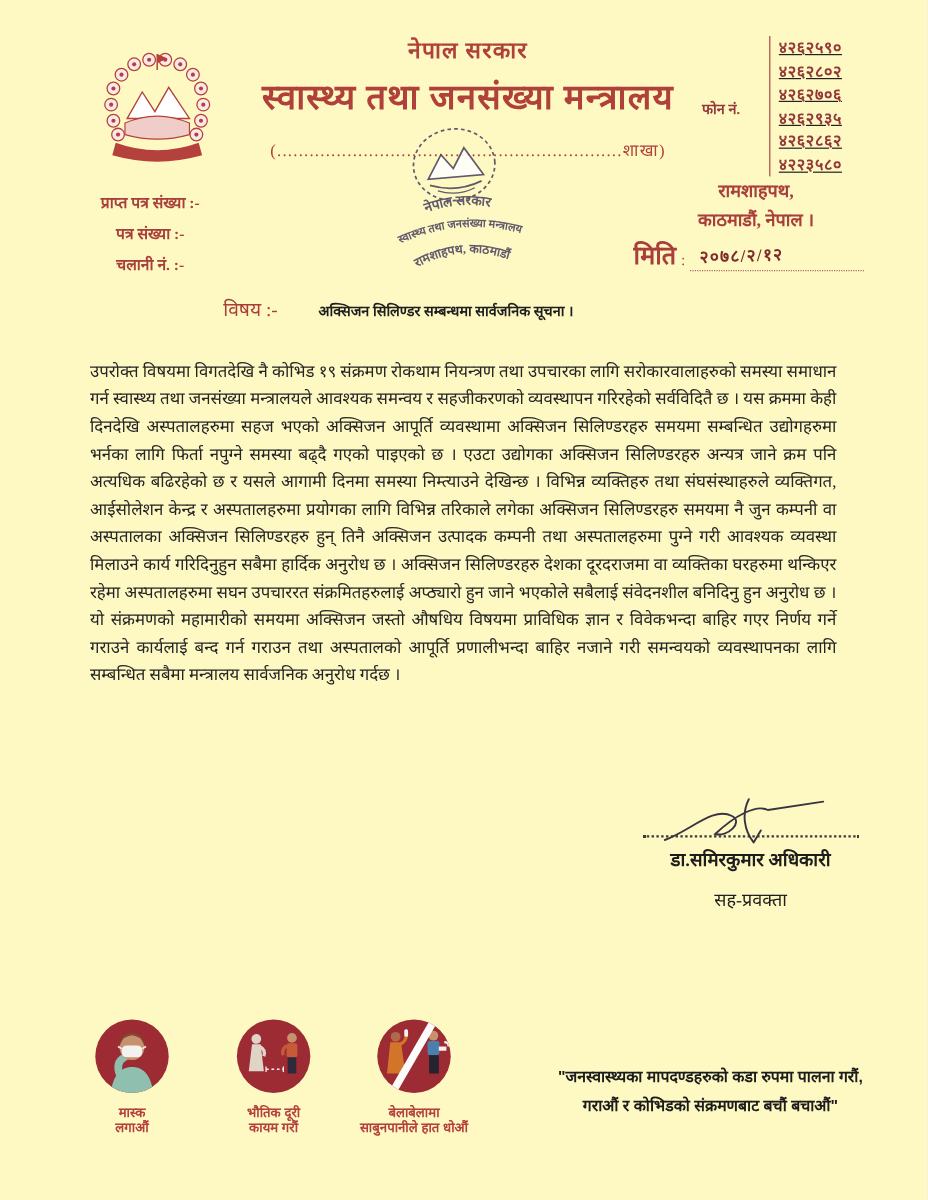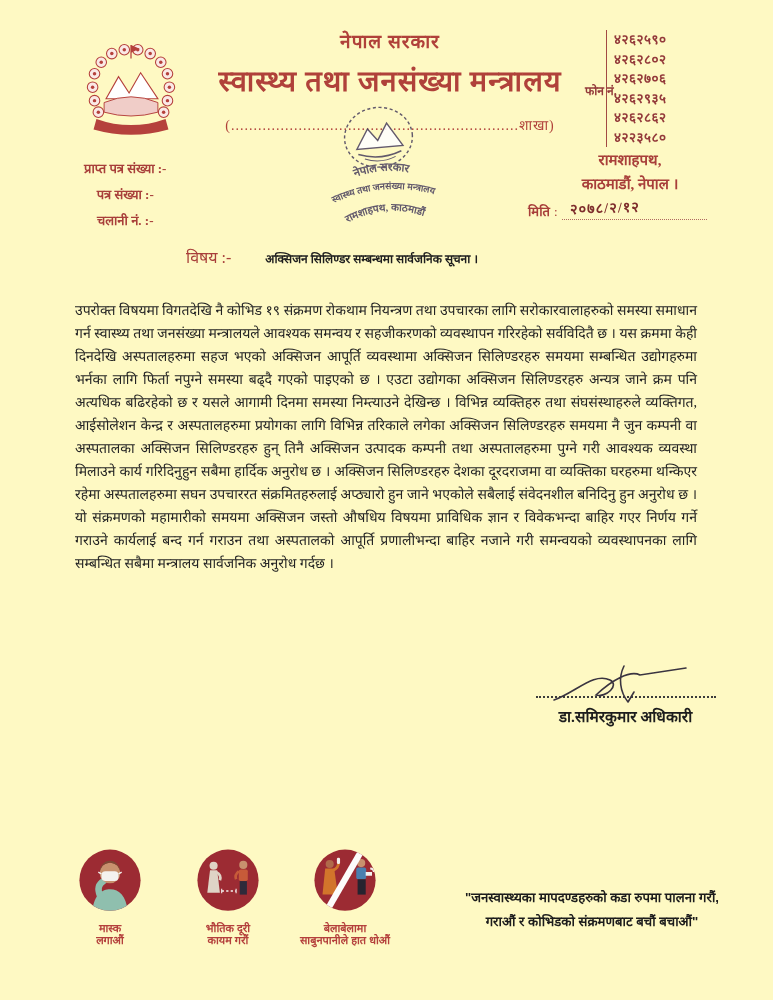--- a/index.html
+++ b/index.html
@@ -11,35 +11,36 @@
 
   
   .emblem { position:absolute; left:83px; top:42px; width:96px; height:100px; }
   .head-center { position:absolute; left:185px; top:28px; width:410px; text-align:center; }
   .gov-title { font-size:19px; font-weight:bold; color:#b0413a; letter-spacing:1px; }
   .ministry-title { font-size:29px; font-weight:bold; color:#b0413a; margin-top:6px; letter-spacing:1px; }
   .branch-line { font-size:14px; color:#b0413a; margin-top:16px; letter-spacing:1px; }
 
   .phone-label { position:absolute; left:585px; top:82px; font-size:12px; color:#93393a; font-weight:bold; }
   .phone-list {
-    position:absolute; left:606px; top:30px; padding-left:7px;
+    position:absolute; left:641px; top:30px; padding-left:7px;
     border-left:1.5px solid #a34a44;
+    text-decoration:underline;
   }
   .phone-item { font-size:13.5px; font-weight:bold; color:#93393a; line-height:19.5px; letter-spacing:0.5px; }
 
   .refs { position:absolute; left:84px; top:156px; }
   .ref-item { font-size:13px; color:#a83f3a; font-weight:bold; line-height:26px;text-align:center; }
 
   .stamp { position:absolute; left:293px; top:96px; width:176px; height:140px; transform:rotate(-5deg); opacity:0.88; }
 
   .address { position:absolute; left:535px; top:148px; width:190px; text-align:center; }
   .addr-line { font-size:15px; font-weight:bold; color:#a83f3a; line-height:24px; }
 
   .date-row { position:absolute; left:528px; top:198px; width:210px; }
-  .date-label { font-size:13px; font-weight:bold; color:#a83f3a; vertical-align:bottom; }
+  .date-label { font-size:21px; font-weight:bold; color:#a83f3a; vertical-align:bottom; }
   .date-colon { font-size:13px; color:#a83f3a; }
   .date-dots {
     display:inline-block; width:145px; border-bottom:1.5px dotted #b06a60;
     position:relative; height:22px; vertical-align:bottom;
   }
   .date-value {
     position:absolute; left:8px; bottom:2px; font-size:14.5px; font-weight:bold;
     color:#7e2d2c; transform:rotate(-2deg); letter-spacing:1px;
   }
 
@@ -186,20 +187,21 @@
 
   <div class="sign-block">
     <div class="sign-scribble">
       <svg viewBox="0 0 180 44" width="180" height="44" style="display:block;margin:0 auto;">
         <path d="M18 38 C 40 30, 58 10, 74 18 C 84 23, 70 36, 60 33 C 76 18, 94 8, 104 13 L 150 6
                  M88 4 C 82 16, 84 30, 92 40 M92 40 L 98 30" fill="none" stroke="#3a3440" stroke-width="1.6" stroke-linecap="round"></path>
       </svg>
     </div>
     <div class="sign-dots"></div>
     <div class="sign-name">डा.समिरकुमार अधिकारी</div>
+    <div class="sign-title">सह-प्रवक्ता</div>
   </div>
 
   <div class="footer-icon-item fi-1">
     <div class="icon-circle">
       <svg viewBox="0 0 80 80" width="72" height="72">
         <defs>
             <clipPath id="c1">
               <circle cx="40" cy="38" r="34"></circle>
             </clipPath>
           </defs>

